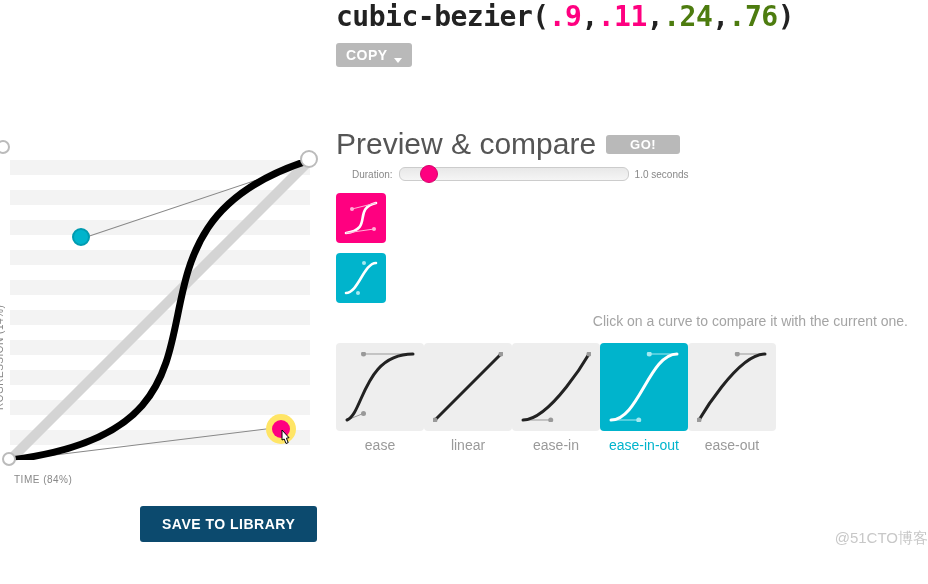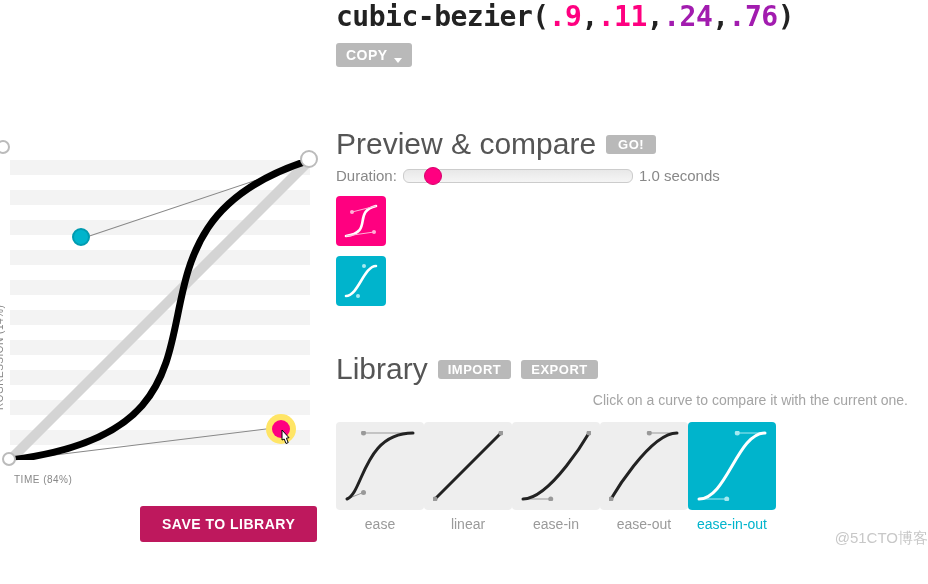--- a/index.html
+++ b/index.html
@@ -92,21 +92,21 @@
   .cursor {
     position: absolute;
     width: 18px;
     height: 22px;
     pointer-events: none;
   }
   .save-btn {
     position: absolute;
     left: 140px;
     top: 506px;
-    background: #be185d;
+    background: #0c4a6e;
     color: #fff;
     font-size: 14px;
     font-weight: bold;
     letter-spacing: .5px;
     padding: 10px 22px;
     border-radius: 3px;
     cursor: pointer;
   }
   .small-circle {
     position:absolute;
@@ -120,21 +120,21 @@
   }
   .fn-title {
     font-family: "Consolas","Menlo","Monaco",monospace;
     font-size: 28px;
     font-weight: bold;
     color: #222;
     margin: 0 0 10px 0;
     letter-spacing: -.5px;
   }
   .fn-title .p1c { color:#ff0080; }
-  .fn-title .p2c { color:#a21caf; }
+  .fn-title .p2c { color:#4d7c0f; }
   .gray-btn {
     display: inline-flex;
     align-items: flex-end;
     gap: 6px;
     background: #b9b9b9;
     color: #fff;
     font-size: 14px;
     font-weight: 600;
     padding: 4px 10px;
     border-radius: 3px;
@@ -154,23 +154,24 @@
     gap:10px;
     margin: 46px 0 6px 0;
     font-size: 30px;
     font-weight: 400;
     color:#555;
   }
   .duration-row {
     display:flex;
     align-items:center;
     gap:6px;
-    font-size:15px;
+    font-size:10px;
     color:#888;
     margin-bottom:12px;
+    margin-left:16px;
   }
   .slider {
     position:relative;
     width:228px;
     height:12px;
     border-radius:6px;
     background:linear-gradient(#e8e8e8,#f5f5f5);
     border:1px solid #ccc;
     cursor:pointer;
   }
@@ -284,21 +285,21 @@
     </p>
 
     <span class="gray-btn">
       <span>COPY</span>
       <span class="tri"></span>
     </span>
 
     
     <h2 style="margin-top:60px;">
       <span>Preview &amp; compare</span>
-      <span class="gray-btn" style="font-size:13px;padding:2px 12px;">GO!</span>
+      <span class="gray-btn" style="font-size:13px;padding:2px 24px;">GO!</span>
     </h2>
 
     <div class="duration-row">
       <span>Duration:</span>
       <span class="slider">
         <span class="knob"></span>
       </span>
       <span>1.0 seconds</span>
     </div>
 
@@ -313,25 +314,20 @@
     </div>
     <div class="tile teal">
       <svg viewBox="0 0 34 34">
         <path d="M2,32 C14,32 20,2 32,2" stroke="#fff" stroke-width="2.6" fill="none" stroke-linecap="round"></path>
         <circle cx="14" cy="32" r="2" fill="#a4e9f1"></circle>
         <circle cx="20" cy="2" r="2" fill="#a4e9f1"></circle>
       </svg>
     </div>
 
     
-    <h2>
-      <span>Library</span>
-      <span class="gray-btn" style="font-size:13px;padding:2px 10px;">IMPORT</span>
-      <span class="gray-btn" style="font-size:13px;padding:2px 10px;">EXPORT</span>
-    </h2>
     <div class="hint">Click on a curve to compare it with the current one.</div>
 
     <div class="lib">
         <div class="lib-item"><div class="lib-thumb">
             <svg viewBox="0 0 70 70">
               <line x1="2" y1="68" x2="18.5" y2="61.4" stroke="#999" stroke-width="1"></line>
               <line x1="68" y1="2" x2="18.5" y2="2" stroke="#999" stroke-width="1"></line>
               <path d="M2,68 C18.5,61.4 18.5,2 68,2" stroke="#222" stroke-width="3" fill="none" stroke-linecap="round"></path>
               <circle cx="18.5" cy="61.4" r="2.5" fill="#999"></circle>
               <circle cx="18.5" cy="2" r="2.5" fill="#999"></circle>
@@ -348,36 +344,36 @@
           </div><span>linear</span></div>
         <div class="lib-item"><div class="lib-thumb">
             <svg viewBox="0 0 70 70">
               <line x1="2" y1="68" x2="29.72" y2="68" stroke="#999" stroke-width="1"></line>
               <line x1="68" y1="2" x2="68" y2="2" stroke="#999" stroke-width="1"></line>
               <path d="M2,68 C29.72,68 68,2 68,2" stroke="#222" stroke-width="3" fill="none" stroke-linecap="round"></path>
               <circle cx="29.72" cy="68" r="2.5" fill="#999"></circle>
               <circle cx="68" cy="2" r="2.5" fill="#999"></circle>
             </svg>
           </div><span>ease-in</span></div>
+        <div class="lib-item active"><div class="lib-thumb">
+            <svg viewBox="0 0 70 70">
+              <line x1="2" y1="68" x2="29.72" y2="68" stroke="#a4e9f1" stroke-width="1"></line>
+              <line x1="68" y1="2" x2="40.279999999999994" y2="2" stroke="#a4e9f1" stroke-width="1"></line>
+              <path d="M2,68 C29.72,68 40.279999999999994,2 68,2" stroke="#fff" stroke-width="3" fill="none" stroke-linecap="round"></path>
+              <circle cx="29.72" cy="68" r="2.5" fill="#a4e9f1"></circle>
+              <circle cx="40.279999999999994" cy="2" r="2.5" fill="#a4e9f1"></circle>
+            </svg>
+          </div><span>ease-in-out</span></div>
         <div class="lib-item"><div class="lib-thumb">
             <svg viewBox="0 0 70 70">
               <line x1="2" y1="68" x2="2" y2="68" stroke="#999" stroke-width="1"></line>
               <line x1="68" y1="2" x2="40.279999999999994" y2="2" stroke="#999" stroke-width="1"></line>
               <path d="M2,68 C2,68 40.279999999999994,2 68,2" stroke="#222" stroke-width="3" fill="none" stroke-linecap="round"></path>
               <circle cx="2" cy="68" r="2.5" fill="#999"></circle>
               <circle cx="40.279999999999994" cy="2" r="2.5" fill="#999"></circle>
             </svg>
           </div><span>ease-out</span></div>
-        <div class="lib-item active"><div class="lib-thumb">
-            <svg viewBox="0 0 70 70">
-              <line x1="2" y1="68" x2="29.72" y2="68" stroke="#a4e9f1" stroke-width="1"></line>
-              <line x1="68" y1="2" x2="40.279999999999994" y2="2" stroke="#a4e9f1" stroke-width="1"></line>
-              <path d="M2,68 C29.72,68 40.279999999999994,2 68,2" stroke="#fff" stroke-width="3" fill="none" stroke-linecap="round"></path>
-              <circle cx="29.72" cy="68" r="2.5" fill="#a4e9f1"></circle>
-              <circle cx="40.279999999999994" cy="2" r="2.5" fill="#a4e9f1"></circle>
-            </svg>
-          </div><span>ease-in-out</span></div>
       </div>
 
   </div>
 </div>
 
 <div class="watermark">@51CTO博客</div>
 
 </body></html>

